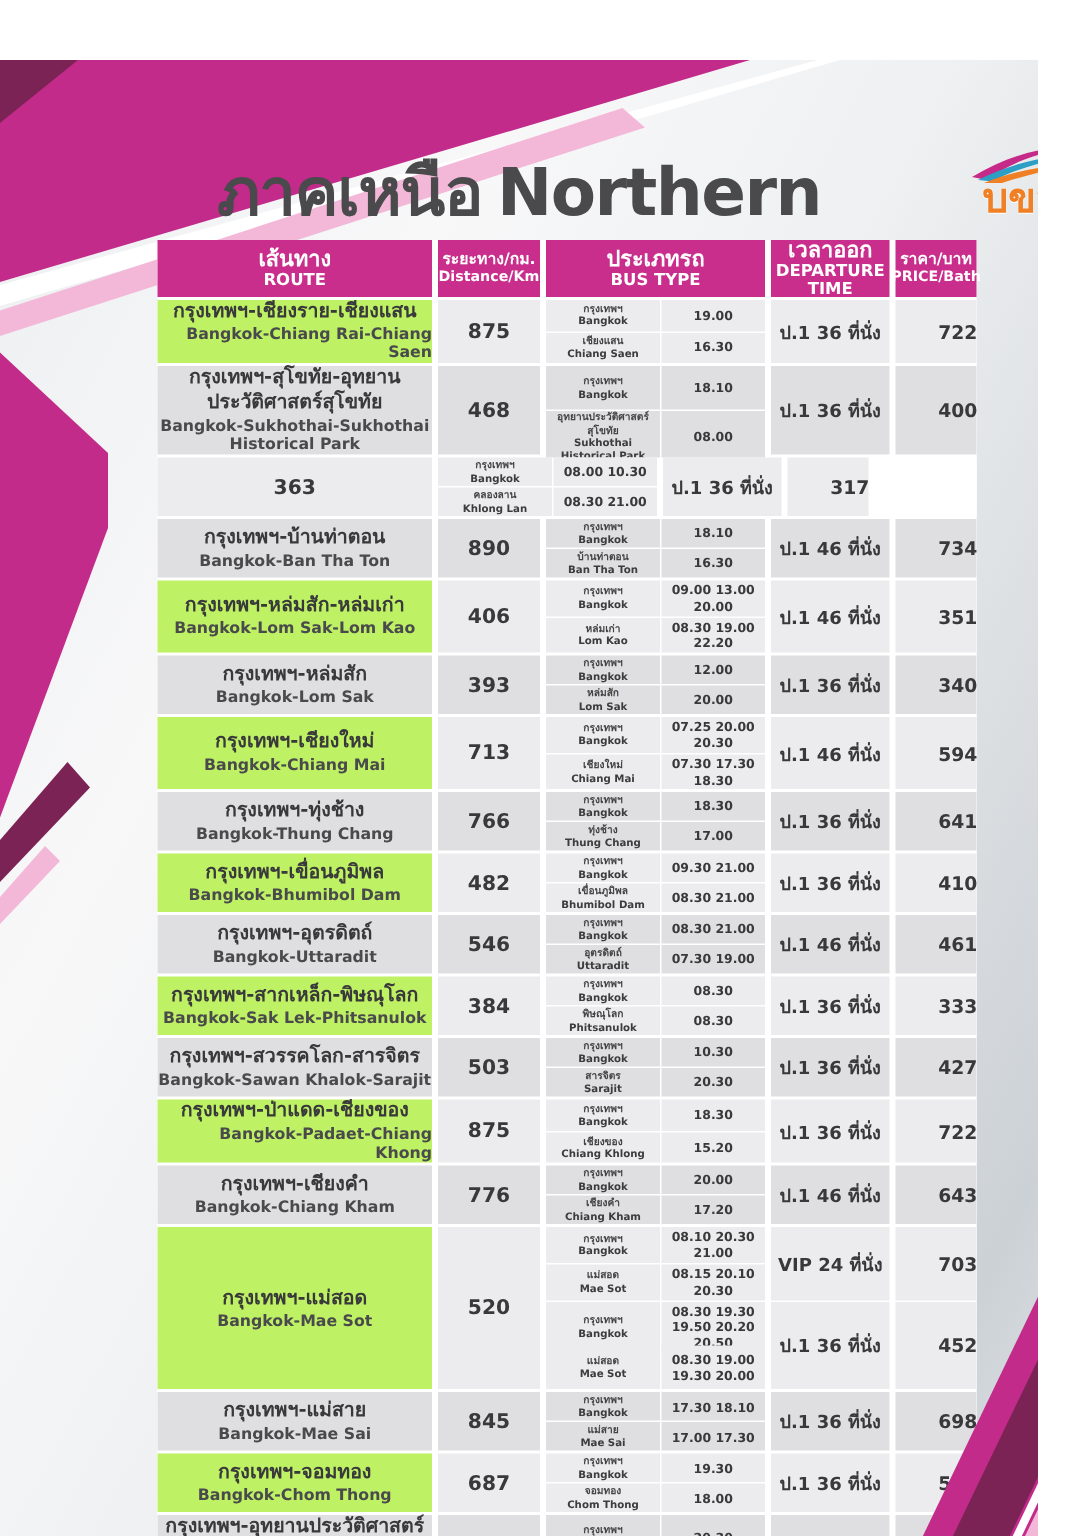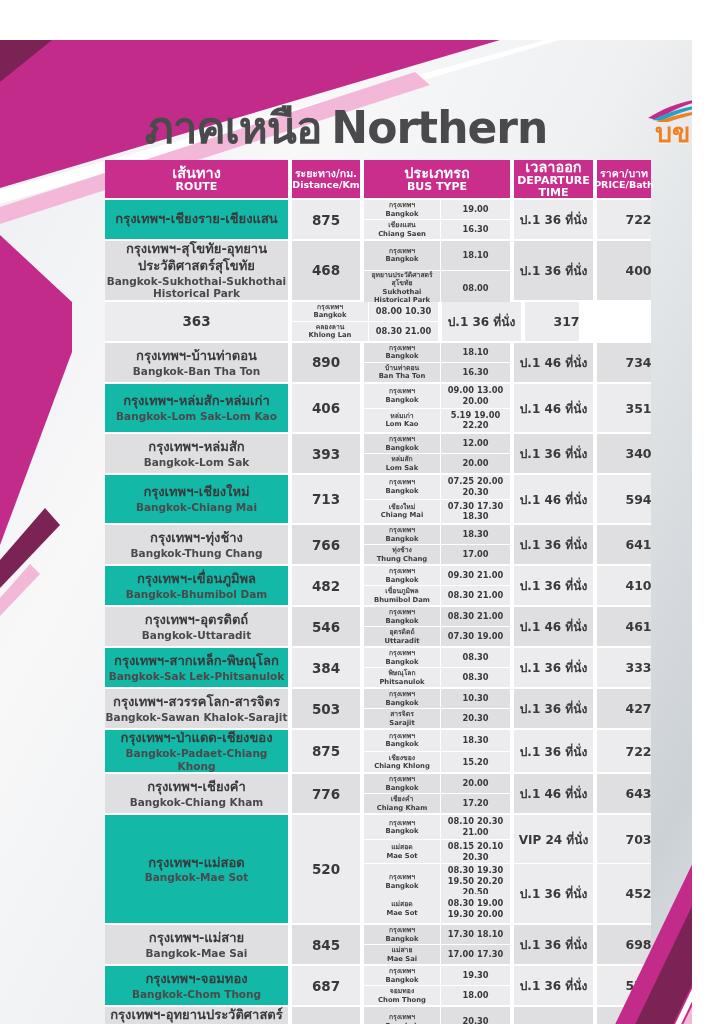--- a/index.html
+++ b/index.html
@@ -28,21 +28,21 @@
           align-items:center;justify-content:center;line-height:1.12;text-align:center;}
   .h-th{font-size:14.5px;font-weight:bold;}
   .h-en{font-size:11px;font-weight:bold;}
   .h-cell.small .h-th{font-size:10.5px;}
   .h-cell.small .h-en{font-size:9.5px;}
 
   #rows{display:flex;flex-direction:column;gap:2px;margin-top:2px;background:#fff;}
   .t-row{display:grid;grid-template-columns:183px 68px 287px;column-gap:4px;background:#fff;}
   .cell{display:flex;flex-direction:column;align-items:center;justify-content:center;text-align:center;}
   .t-row.odd .cell{background:#ececee;}
-  .t-row.odd .cell.route{background:#14b8a6;}
+  .t-row.odd .cell.route{background:#bef264;text-align:right;}
   .t-row.even .cell{background:#dfdfe1;}
   .route .rth{font-size:13px;font-weight:bold;color:#39393b;line-height:1.3;}
   .route .ren{font-size:10.5px;font-weight:bold;color:#4a4a4c;line-height:1.2;}
   .dist{font-size:13.5px;font-weight:600;color:#39393b;}
   .groups{display:flex;flex-direction:column;gap:1px;}
   .group{display:grid;grid-template-columns:146px 79px 54px;column-gap:4px;flex:1;}
   .stops{display:flex;flex-direction:column;gap:1px;}
   .stop{display:grid;grid-template-columns:76px 1fr;column-gap:1px;min-height:19px;flex:1;}
   .place .pth{font-size:6.8px;font-weight:600;color:#444;line-height:1.25;}
   .place .pen{font-size:6.8px;font-weight:bold;color:#3c3c3e;line-height:1.25;}
@@ -121,20 +121,21 @@
       </div>
       <div class="h-cell small">
         <div class="h-th">ราคา/บาท</div>
         <div class="h-en">PRICE/Bath</div>
       </div>
     </div>
     <div id="rows">
         <div class="t-row odd">
           <div class="cell route">
             <div class="rth">กรุงเทพฯ-เชียงราย-เชียงแสน</div>
+            <div class="ren">Bangkok-Chiang Rai-Chiang Saen</div>
           </div>
           <div class="cell dist">875</div>
           <div class="groups">
             <div class="group">
               <div class="stops">
                 <div class="stop">
                   <div class="cell place">
                     <div class="pth">กรุงเทพฯ</div>
                     <div class="pen">Bangkok</div>
                   </div>
@@ -250,21 +251,21 @@
                     <div class="pth">กรุงเทพฯ</div>
                     <div class="pen">Bangkok</div>
                   </div>
                   <div class="cell time">09.00 13.00 20.00</div>
                 </div>
                 <div class="stop">
                   <div class="cell place">
                     <div class="pth">หล่มเก่า</div>
                     <div class="pen">Lom Kao</div>
                   </div>
-                  <div class="cell time">5.19 19.00 22.20</div>
+                  <div class="cell time">08.30 19.00 22.20</div>
                 </div>
               </div>
               <div class="cell bus">ป.1 46 ที่นั่ง</div>
               <div class="cell price">351</div>
             </div>
           </div>
         </div>
         <div class="t-row even">
           <div class="cell route">
             <div class="rth">กรุงเทพฯ-หล่มสัก</div>

